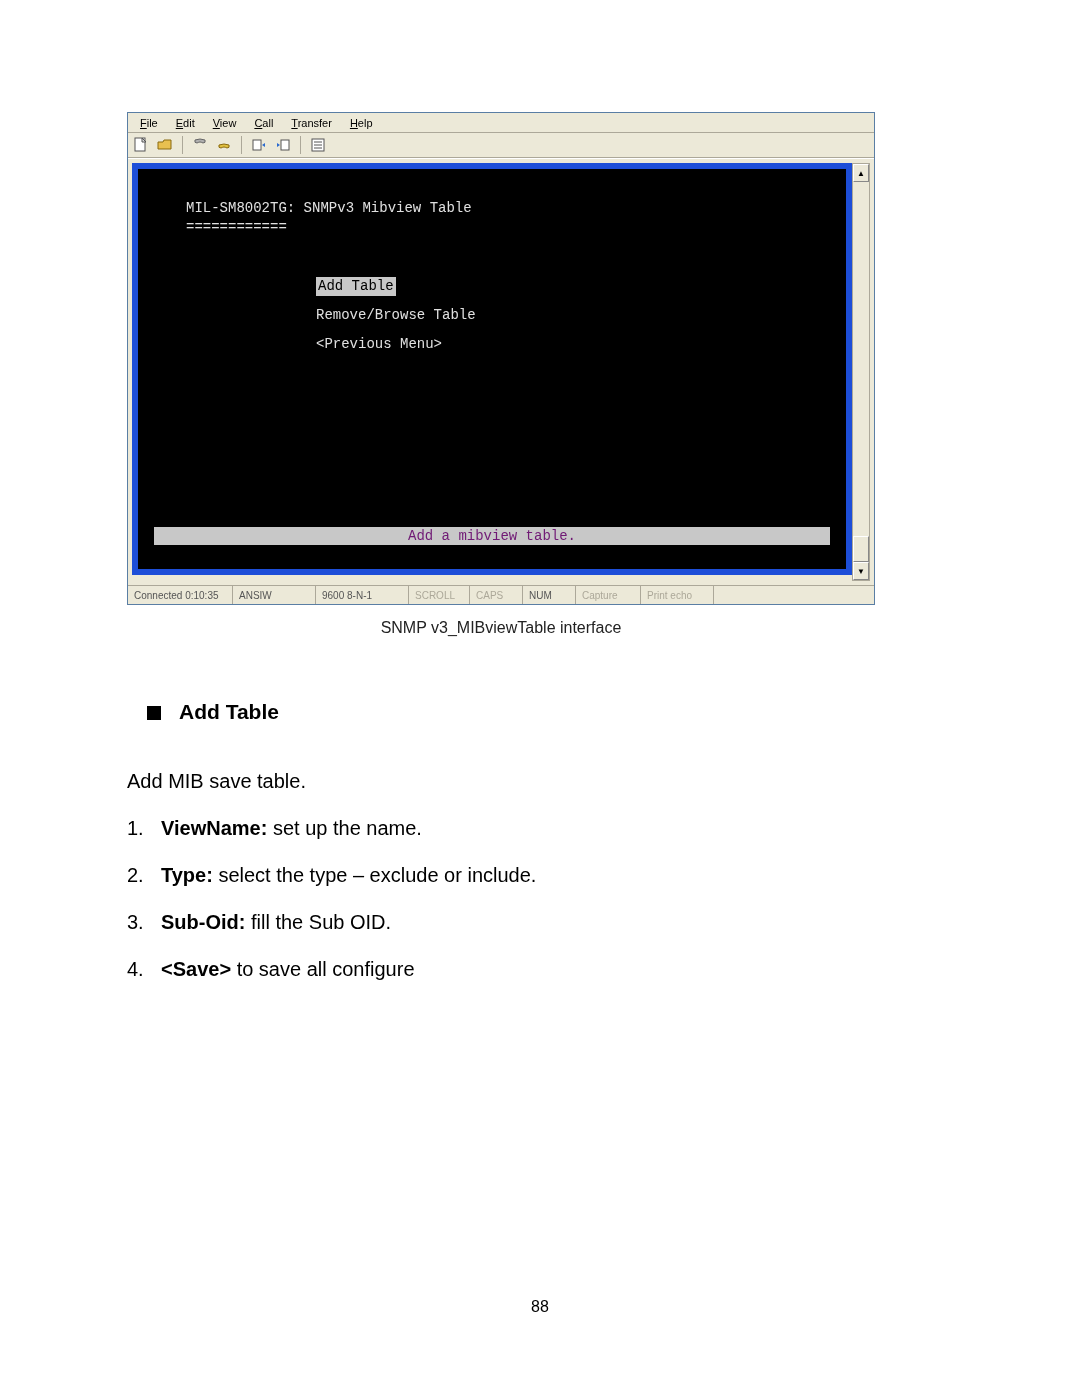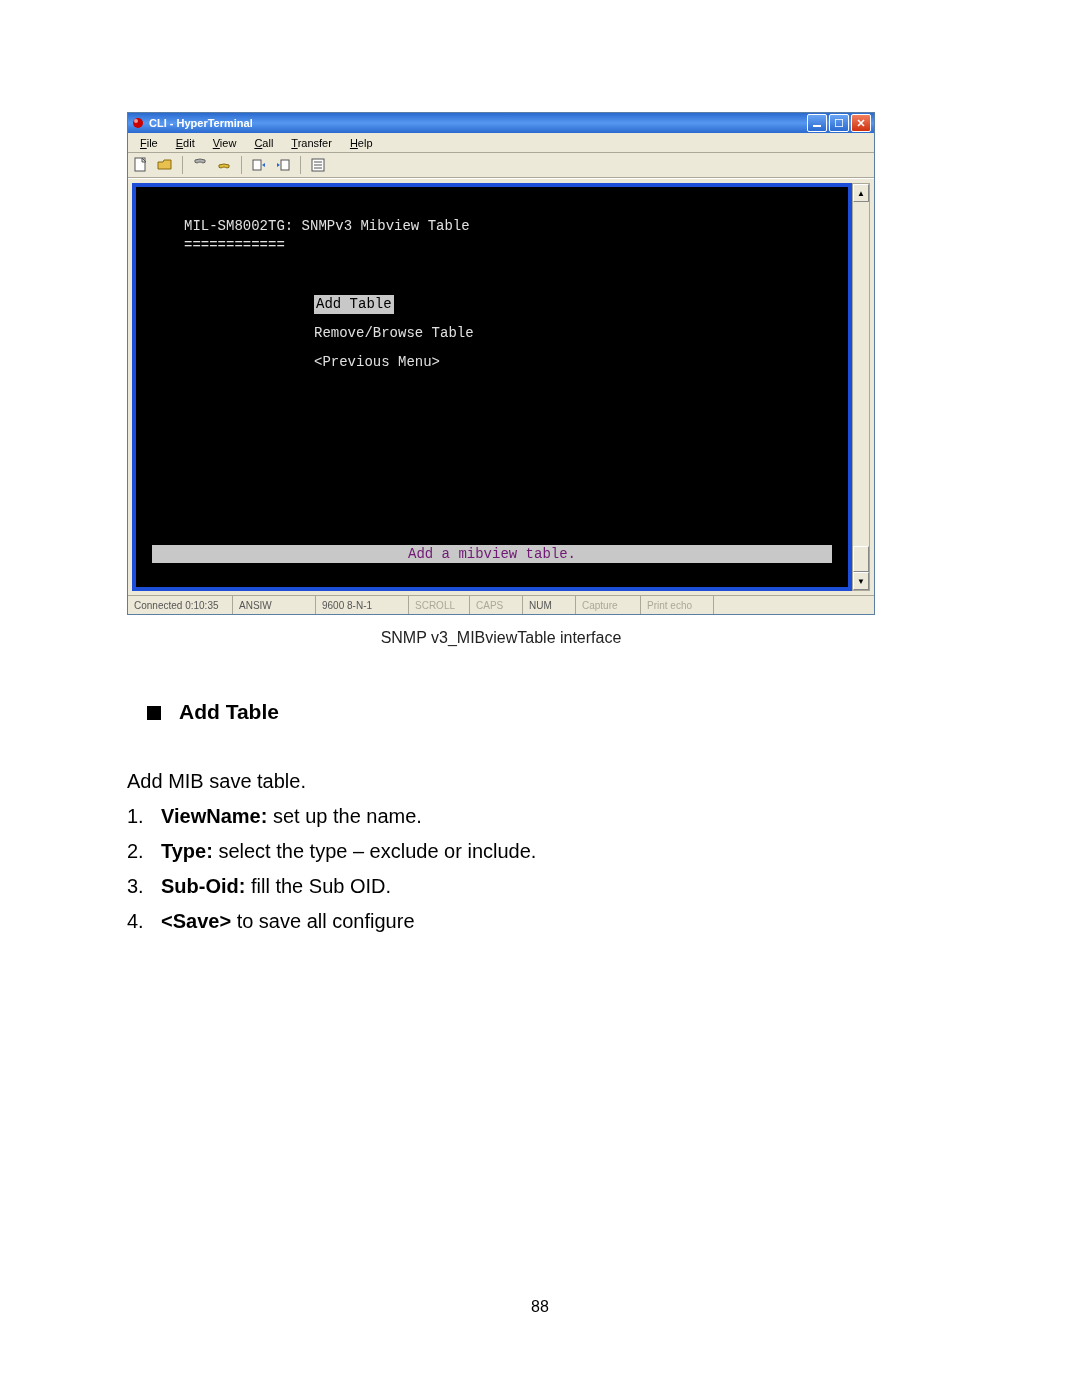--- a/index.html
+++ b/index.html
@@ -12,79 +12,53 @@
   .win-buttons{display:flex;gap:2px}
   .win-btn{width:18px;height:16px;border:1px solid #fff;border-radius:2px;display:flex;align-items:center;justify-content:center;font:bold 10px/1 Tahoma;color:#fff}
   .win-min,.win-max{background:linear-gradient(#6aa5f4,#2a6ad0)}
   .win-close{background:linear-gradient(#f08060,#d03010)}
   .menubar{height:19px;background:#ece9d8;border-bottom:1px solid #aca899;display:flex;align-items:center;font:11px Tahoma,sans-serif;color:#000;padding:0 12px;gap:18px}
   .menubar .m u{text-decoration:underline}
   .toolbar{height:24px;background:#ece9d8;border-bottom:1px solid #aca899;display:flex;align-items:center;padding:0 4px;gap:6px}
   .tb-ico{width:18px;height:18px;display:flex;align-items:center;justify-content:center}
   .tb-sep{width:1px;height:18px;background:#aca899;margin:0 2px}
   .content-wrap{display:flex;background:#ece9d8;border-top:1px solid #fff}
-  .terminal{flex:1;margin:4px 0 4px 4px;border:4px solid #1d4ed8;background:#000;color:#e0e0e0;font:14px/1.35 "Courier New",monospace;height:400px;position:relative;overflow:hidden}
+  .terminal{flex:1;margin:4px 0 10px 4px;border:6px solid #1d4ed8;background:#000;color:#e0e0e0;font:14px/1.35 "Courier New",monospace;height:400px;position:relative;overflow:hidden}
   .term-inner{padding:30px 16px 0 48px}
   .term-head{white-space:pre}
   .term-rule{letter-spacing:0;white-space:pre}
   .menu-items{margin-top:40px;margin-left:130px}
   .menu-items div{margin-bottom:10px}
   .menu-sel{background:#c8c8c8;color:#000;display:inline-block;padding:0 2px}
   .term-foot{position:absolute;left:16px;right:16px;bottom:24px;height:18px;background:#c8c8c8;color:#701a75;text-align:center;font:14px "Courier New",monospace;line-height:18px}
   .vscroll{width:16px;margin:4px 4px 4px 0;background:#ece9d8;border:1px solid #aca899;display:flex;flex-direction:column}
   .vs-btn{height:16px;background:#ece9d8;border:1px solid #fff;border-right-color:#888;border-bottom-color:#888;display:flex;align-items:center;justify-content:center;font-size:8px;color:#000}
   .vs-track{flex:1;background:#ece9d8;position:relative}
   .vs-thumb{position:absolute;left:0;right:0;bottom:0;height:24px;background:#ece9d8;border:1px solid #fff;border-right-color:#888;border-bottom-color:#888}
   .statusbar{height:18px;background:#ece9d8;border-top:1px solid #aca899;display:flex;font:10px Tahoma,sans-serif;color:#555}
   .sb-cell{border-right:1px solid #aca899;padding:2px 6px;display:flex;align-items:center}
   .sb-dim{color:#aca899}
   .caption{text-align:center;font:16px Arial;color:#222;margin-top:14px}
   .doc-body{position:absolute;left:127px;top:680px;width:748px;font-family:Arial,Helvetica,sans-serif;color:#000}
   .h-add{font:bold 21px Arial;margin:20px 0 0 20px}
   .h-add .bullet{display:inline-block;width:14px;height:14px;background:#000;margin-right:18px;vertical-align:-1px}
   .para{font:20px Arial;margin:46px 0 8px 0}
   .olist{font:20px Arial;margin:0;padding:0;list-style:none}
-  .olist li{margin:12px 0 8px 0}
+  .olist li{margin:24px 0 8px 0}
   .olist .num{display:inline-block;width:34px}
   .pagenum{position:absolute;left:0;width:1080px;top:1298px;text-align:center;font:16px Arial;color:#000}
   svg{display:block}
 </style>
 </head>
 <body>
 
 <div class="page">
   <div class="figure">
     <div class="window">
 
-      <div class="titlebar">
-        <span class="app-icon">
-          <svg width="14" height="14">
-              <circle cx="7" cy="7" r="5" fill="#c00"></circle>
-              <circle cx="5" cy="5" r="2" fill="#fff" opacity="0.6"></circle>
-            </svg>
-        </span>
-        <span class="title">CLI - HyperTerminal</span>
-        <div class="win-buttons">
-          <div class="win-btn win-min">
-            <svg width="8" height="8">
-                <rect x="0" y="6" width="8" height="2" fill="#fff"></rect>
-              </svg>
-          </div>
-          <div class="win-btn win-max">
-            <svg width="8" height="8">
-                <rect x="0" y="0" width="8" height="8" fill="none" stroke="#fff" stroke-width="1.5"></rect>
-              </svg>
-          </div>
-          <div class="win-btn win-close">
-            <svg width="8" height="8">
-                <path d="M1 1 L7 7 M7 1 L1 7" stroke="#fff" stroke-width="1.6"></path>
-              </svg>
-          </div>
-        </div>
-      </div>
 
       <div class="menubar">
         <span class="m"><u>F</u>ile</span>
         <span class="m"><u>E</u>dit</span>
         <span class="m"><u>V</u>iew</span>
         <span class="m"><u>C</u>all</span>
         <span class="m"><u>T</u>ransfer</span>
         <span class="m"><u>H</u>elp</span>
       </div>
 

